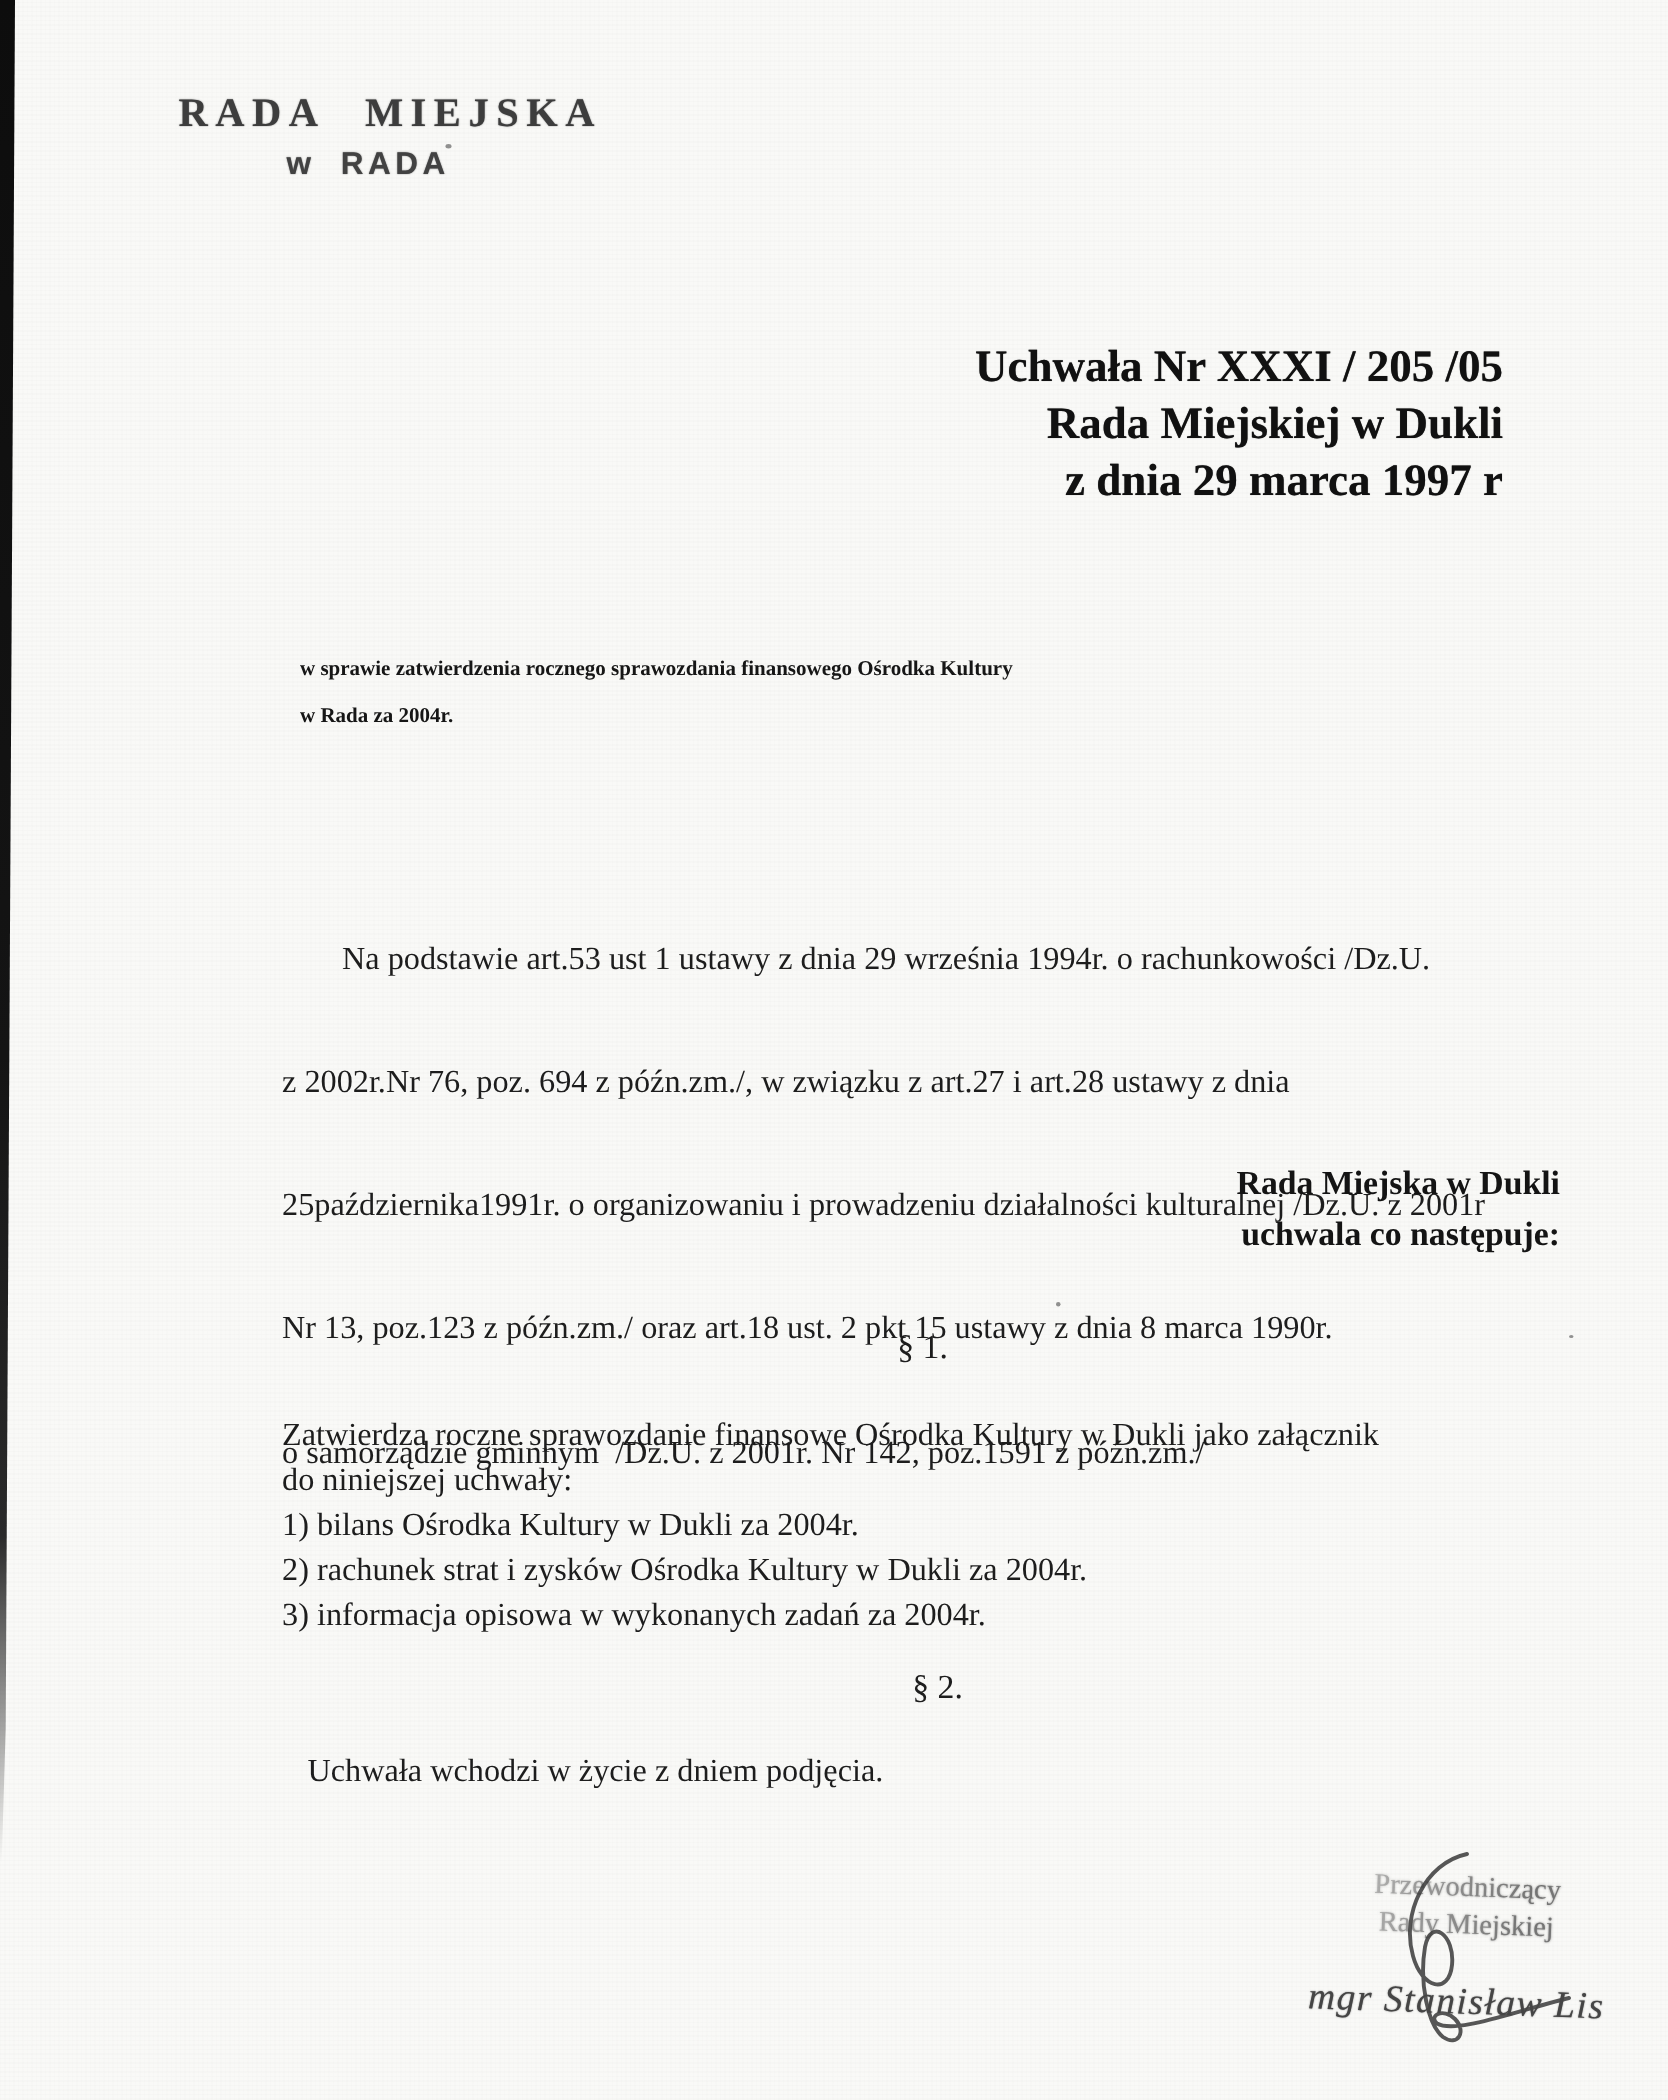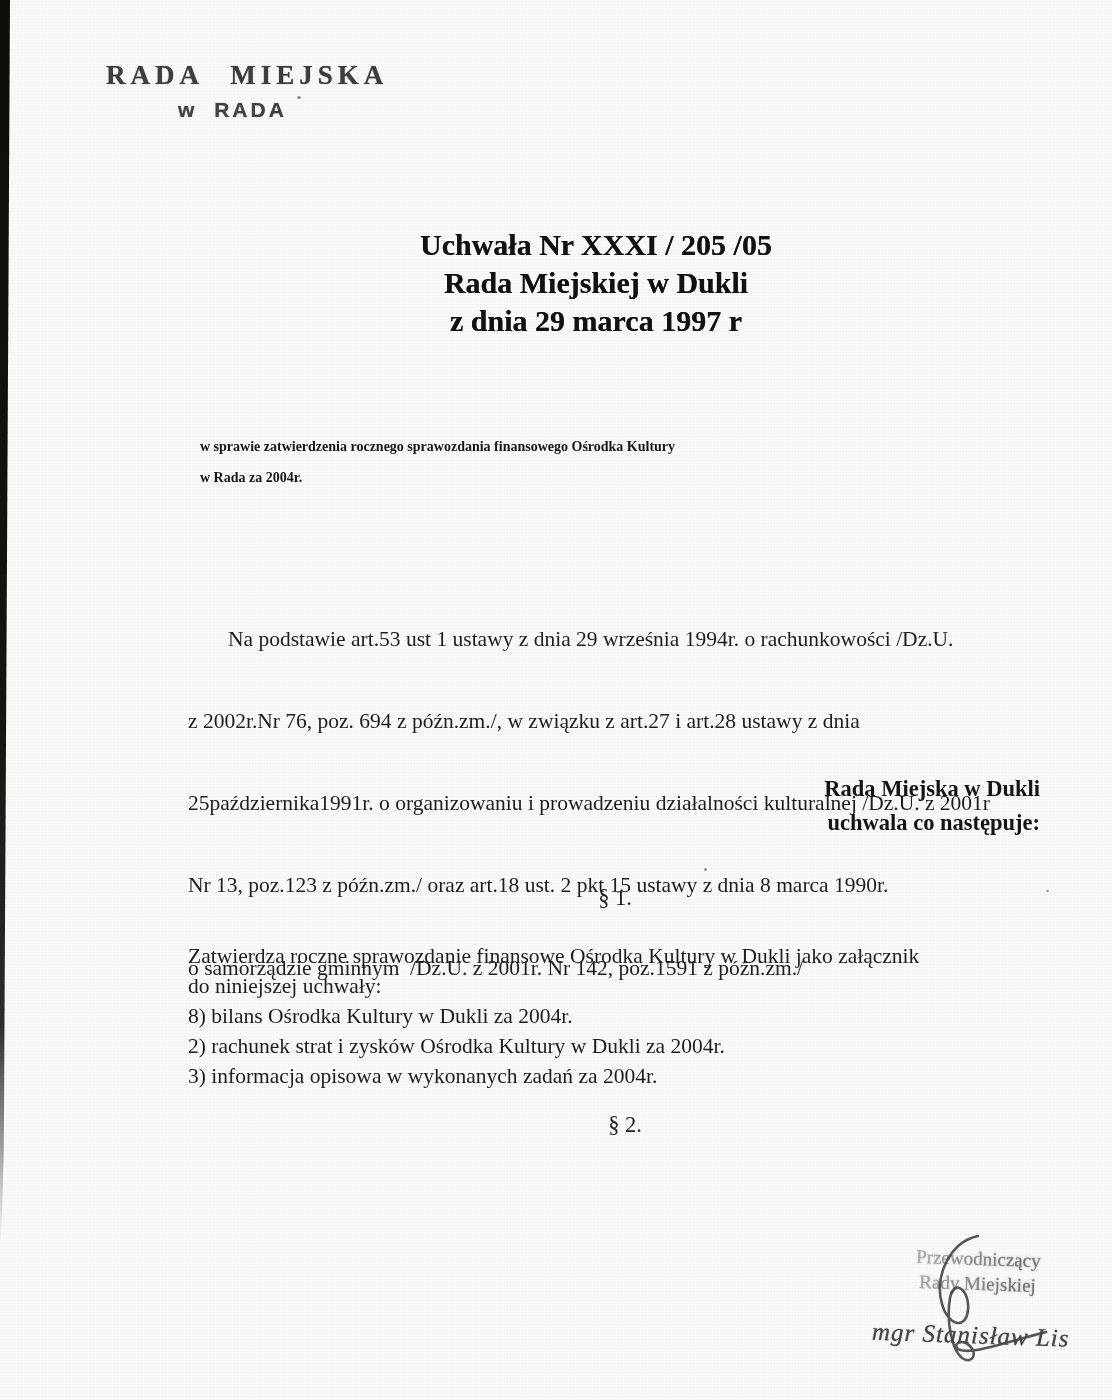--- a/index.html
+++ b/index.html
@@ -21,39 +21,39 @@
     position: absolute;
     left: 0; top: 0;
     width: 10px; height: 1280px;
     background: linear-gradient(to bottom, #0d0d0d 0%, #141414 55%, #2a2a2a 80%, rgba(40,40,40,0) 97%);
     clip-path: polygon(0 0, 100% 0, 38% 90%, 0 100%);
   }
   .speck { position: absolute; background: rgba(60,60,60,0.55); border-radius: 50%; }
 
   
   .stamp-header {
-    position: absolute; left: 106px; top: 60px;
+    position: absolute; left: 119px; top: 60px;
     color: #3d3d3d;
     text-shadow: 0 0 1px rgba(60,60,60,0.7);
   }
   .stamp-header .l1 {
     font-size: 27px; font-weight: bold; letter-spacing: 5px; word-spacing: 16px;
     font-family: "Liberation Serif", serif;
   }
   .stamp-header .l2 {
     font-size: 21px; font-weight: bold; letter-spacing: 3px; word-spacing: 8px;
     font-family: "Liberation Sans", sans-serif;
     margin-top: 7px; margin-left: 72px;
     color: #424242;
   }
 
   
   .title-block {
     position: absolute; left: 190px; top: 226px; width: 812px;
-    text-align: center;
+    text-align: right;
     font-weight: bold;
     font-size: 30px;
     line-height: 38px;
     color: #111;
     text-shadow: 0 0 0.5px rgba(0,0,0,0.7);
   }
 
   
   .subject-block {
     position: absolute; left: 200px; top: 431px; width: 860px;
@@ -167,26 +167,27 @@
 
   <div class="res-heading">
     <div>Rada Miejska w Dukli</div>
     <div>uchwala co następuje:</div>
   </div>
 
   <div class="section-label s1-label">§ 1.</div>
   <div class="s1-body">
     <div>Zatwierdza roczne sprawozdanie finansowe Ośrodka Kultury w Dukli jako załącznik</div>
     <div>do niniejszej uchwały:</div>
-    <div>8) bilans Ośrodka Kultury w Dukli za 2004r.</div>
+    <div>1) bilans Ośrodka Kultury w Dukli za 2004r.</div>
     <div>2) rachunek strat i zysków Ośrodka Kultury w Dukli za 2004r.</div>
     <div>3) informacja opisowa w wykonanych zadań za 2004r.</div>
   </div>
 
   <div class="section-label s2-label">§ 2.</div>
+  <div class="s2-body">Uchwała wchodzi w życie z dniem podjęcia.</div>
 
   <div class="sig-stamp">
     <div>Przewodniczący</div>
     <div>Rady Miejskiej</div>
   </div>
 
   <svg class="sig-scribble" viewBox="0 0 130 150">
     <path d="M 56 8
              C 28 14, 12 48, 20 76
              C 26 98, 44 102, 46 82

